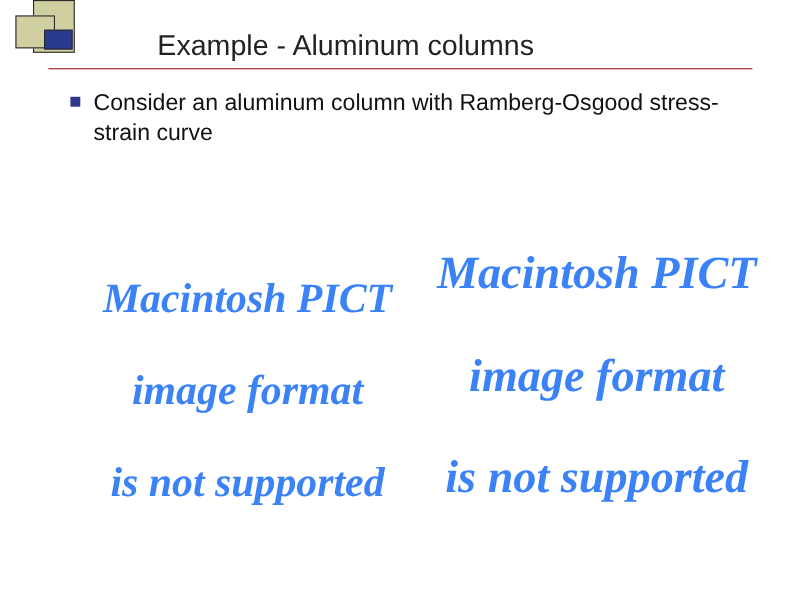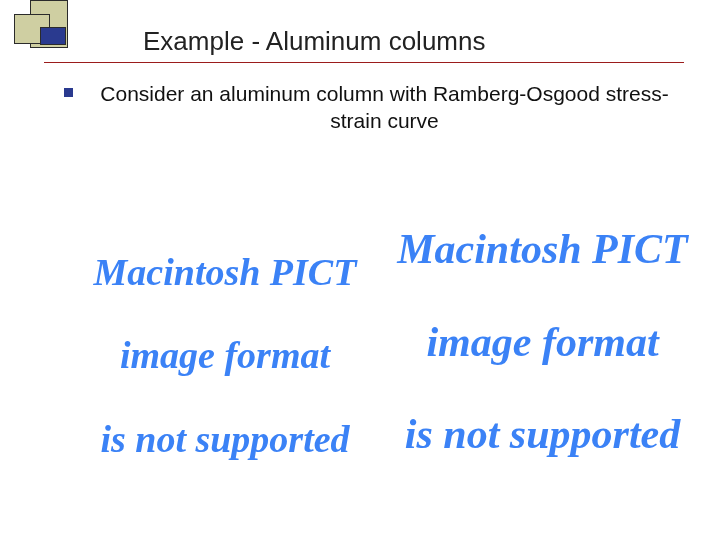--- a/index.html
+++ b/index.html
@@ -63,21 +63,20 @@
     border-top: 1.5px solid #9b1c1c;
   }
   .bullet-row {
     position: absolute;
     left: 64px;
     top: 80px;
     display: flex;
     align-items: flex-start;
     gap: 12px;
     width: 620px;
-    text-align: center;
   }
   .bullet-marker {
     width: 9px;
     height: 9px;
     background: #2a3a8f;
     margin-top: 8px;
     flex: 0 0 auto;
   }
   .bullet-text {
     font-size: 21px;

